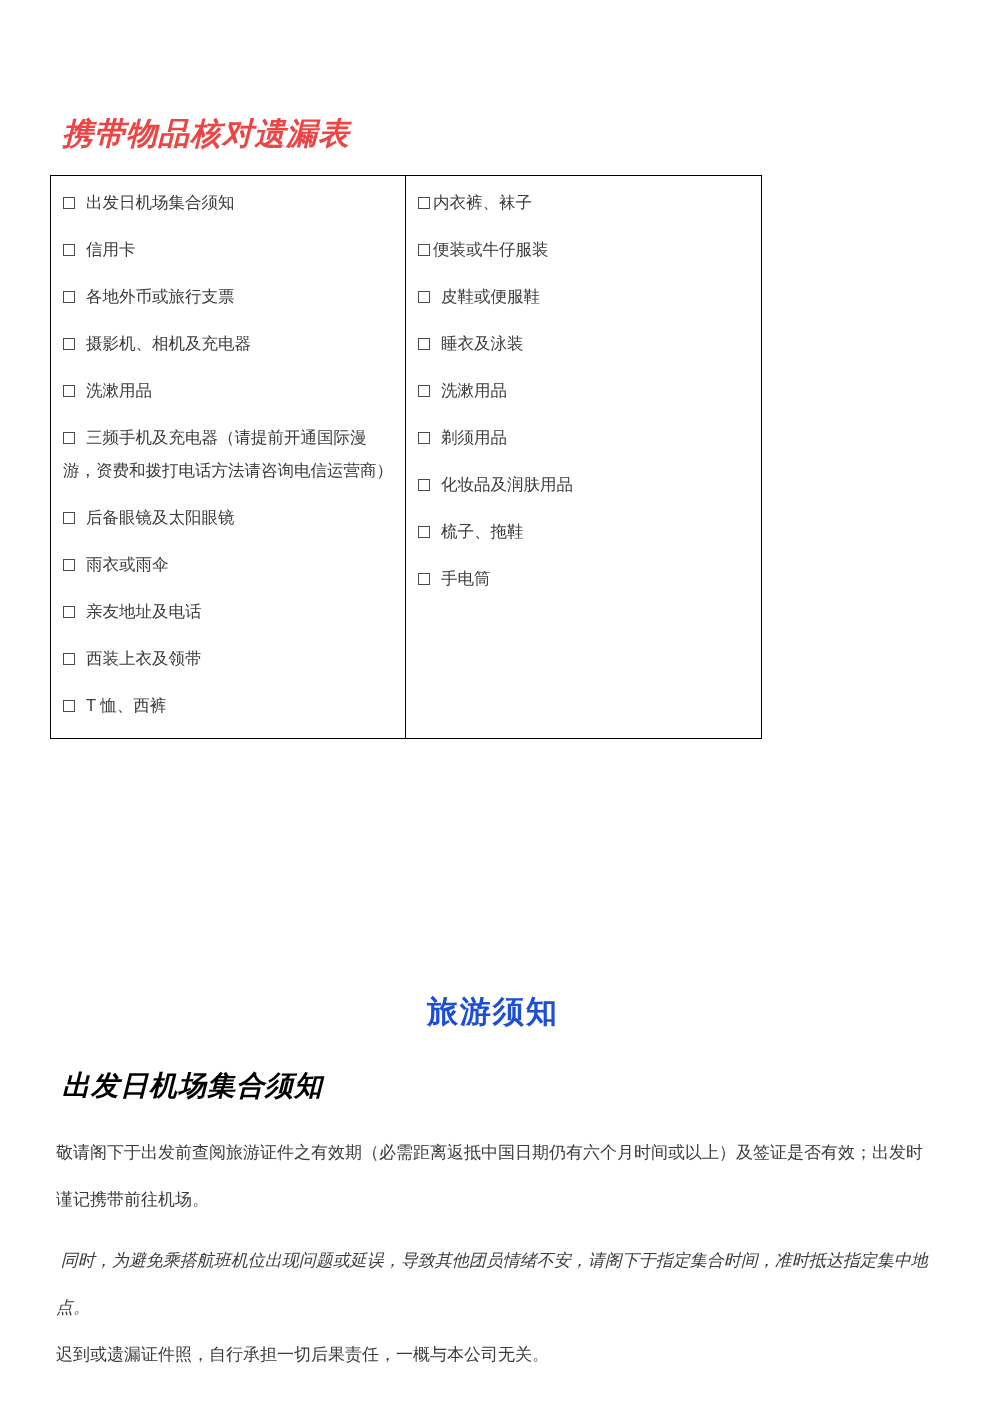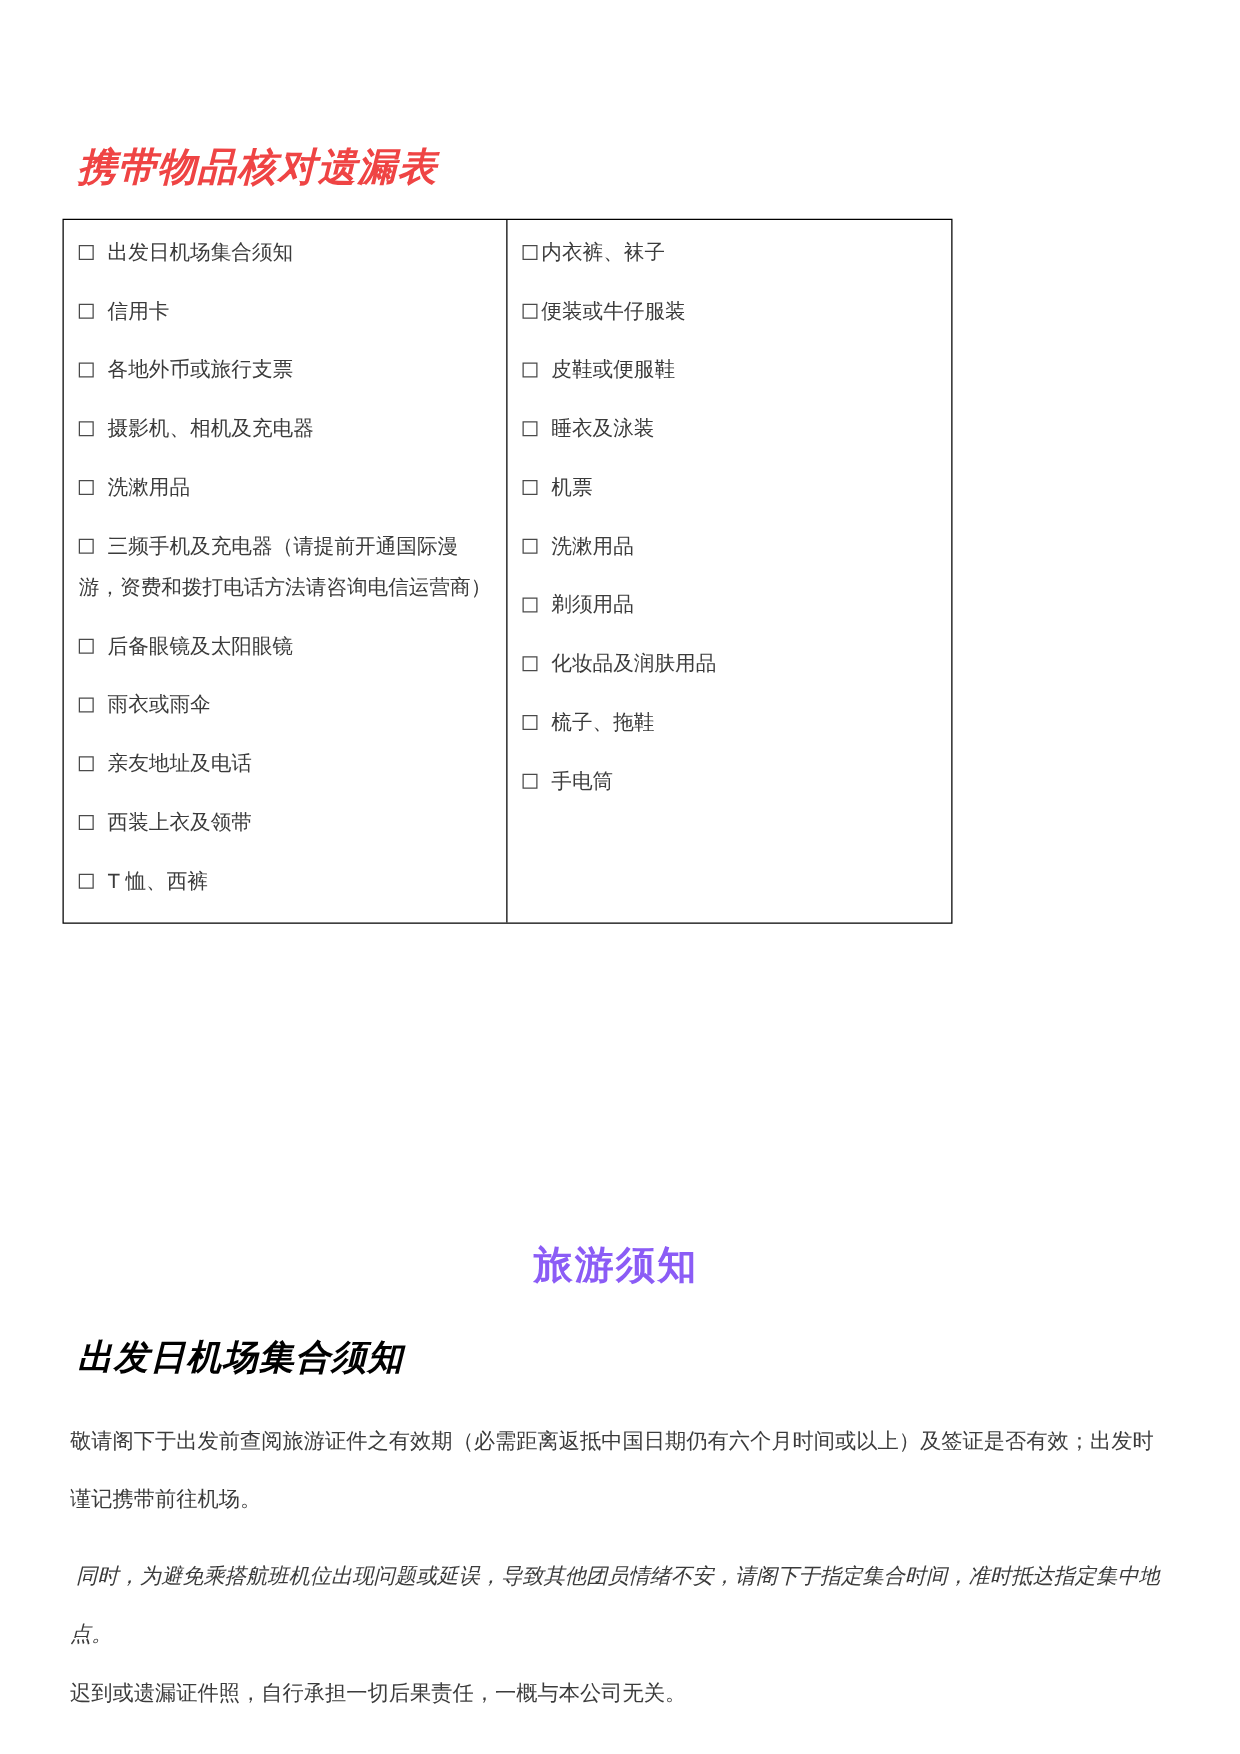--- a/index.html
+++ b/index.html
@@ -67,21 +67,21 @@
   }
   .check-item.tight .checkbox {
     margin-right: 3px;
   }
   .notice-title {
     margin: 0;
     padding-top: 252px;
     text-align: center;
     font-size: 31px;
     font-weight: bold;
-    color: #8b5cf6;
+    color: #1d4ed8;
     letter-spacing: 2px;
   }
   .notice-subtitle {
     margin: 34px 0 0 12px;
     font-size: 28px;
     font-weight: bold;
     font-style: italic;
     letter-spacing: 1px;
     color: #000000;
   }
@@ -121,21 +121,20 @@
           <p class="check-item"><span class="checkbox"></span><span class="check-label">雨衣或雨伞</span></p>
           <p class="check-item"><span class="checkbox"></span><span class="check-label">亲友地址及电话</span></p>
           <p class="check-item"><span class="checkbox"></span><span class="check-label">西装上衣及领带</span></p>
           <p class="check-item"><span class="checkbox"></span><span class="check-label">T 恤、西裤</span></p>
         </div>
       <div class="check-col check-col-right">
           <p class="check-item tight"><span class="checkbox"></span><span class="check-label">内衣裤、袜子</span></p>
           <p class="check-item tight"><span class="checkbox"></span><span class="check-label">便装或牛仔服装</span></p>
           <p class="check-item"><span class="checkbox"></span><span class="check-label">皮鞋或便服鞋</span></p>
           <p class="check-item"><span class="checkbox"></span><span class="check-label">睡衣及泳装</span></p>
-          <p class="check-item"><span class="checkbox"></span><span class="check-label">机票</span></p>
           <p class="check-item"><span class="checkbox"></span><span class="check-label">洗漱用品</span></p>
           <p class="check-item"><span class="checkbox"></span><span class="check-label">剃须用品</span></p>
           <p class="check-item"><span class="checkbox"></span><span class="check-label">化妆品及润肤用品</span></p>
           <p class="check-item"><span class="checkbox"></span><span class="check-label">梳子、拖鞋</span></p>
           <p class="check-item"><span class="checkbox"></span><span class="check-label">手电筒</span></p>
         </div>
     </div>
 
     <h1 class="notice-title">旅游须知</h1>
 

